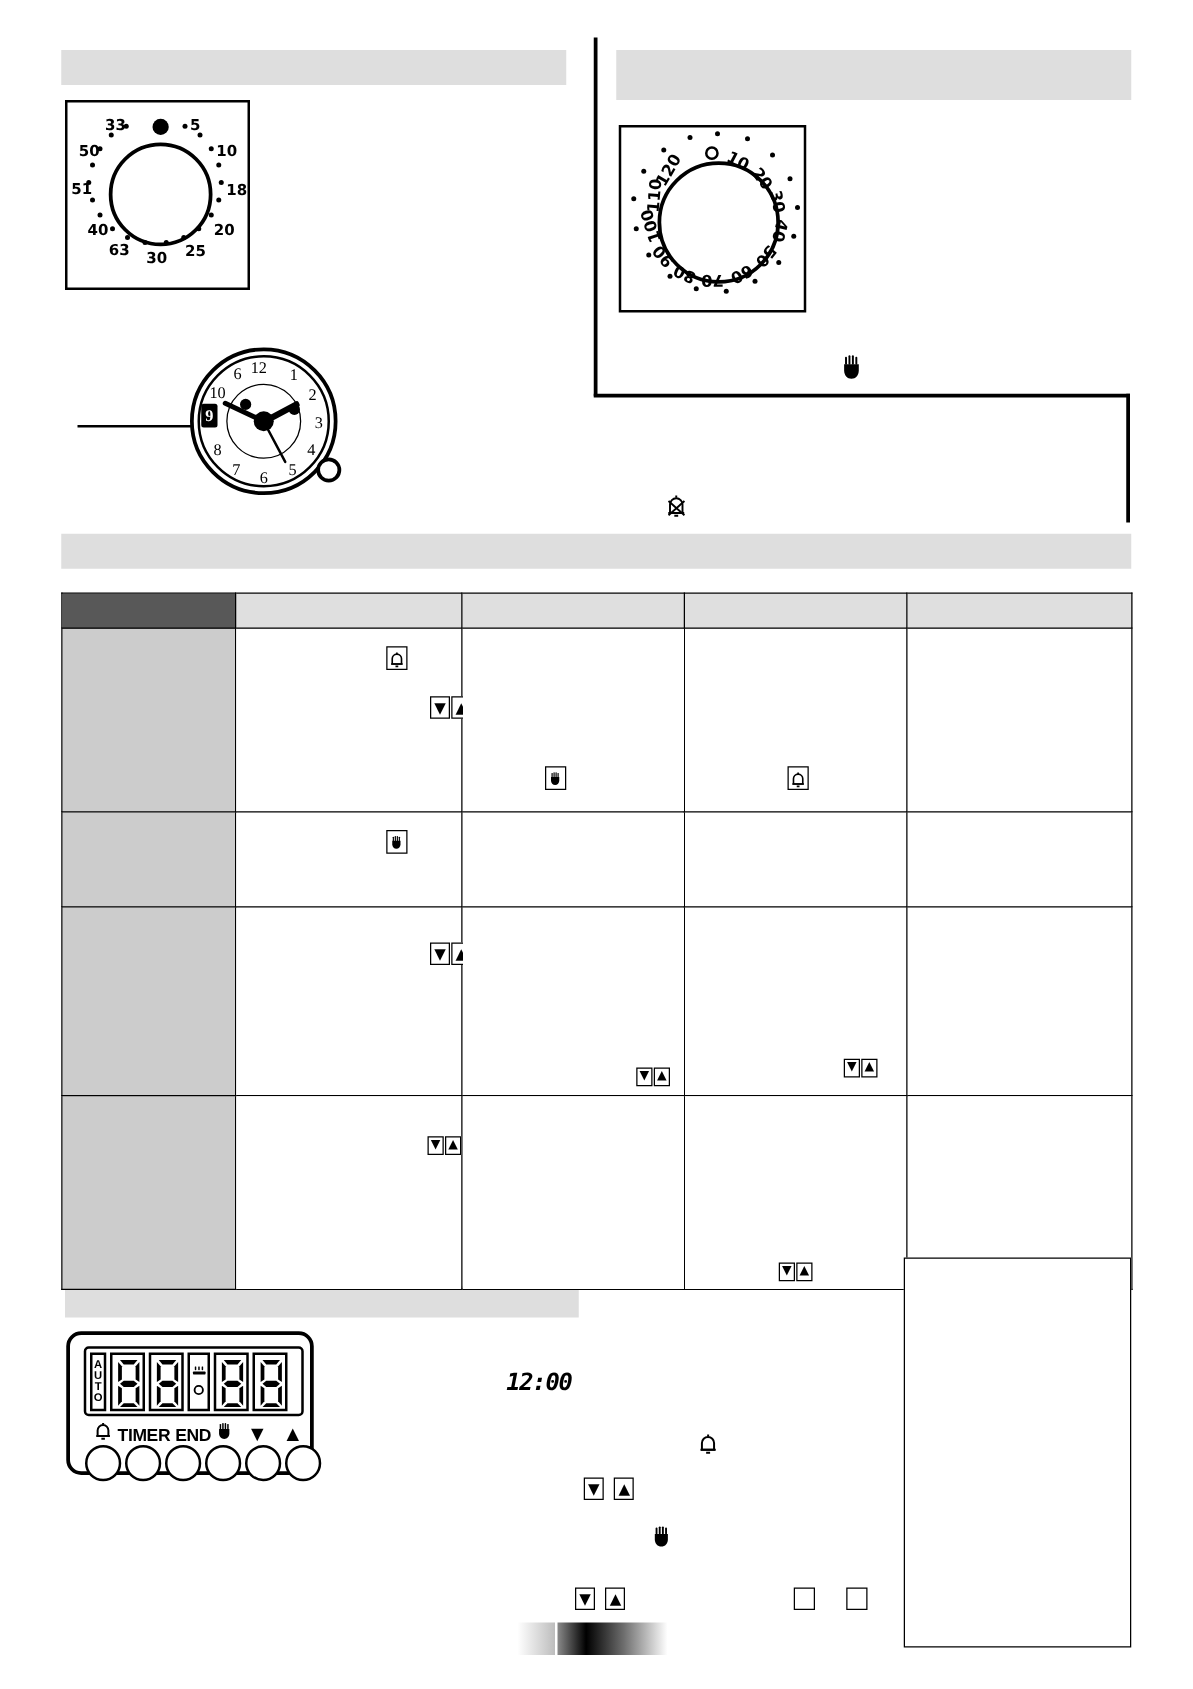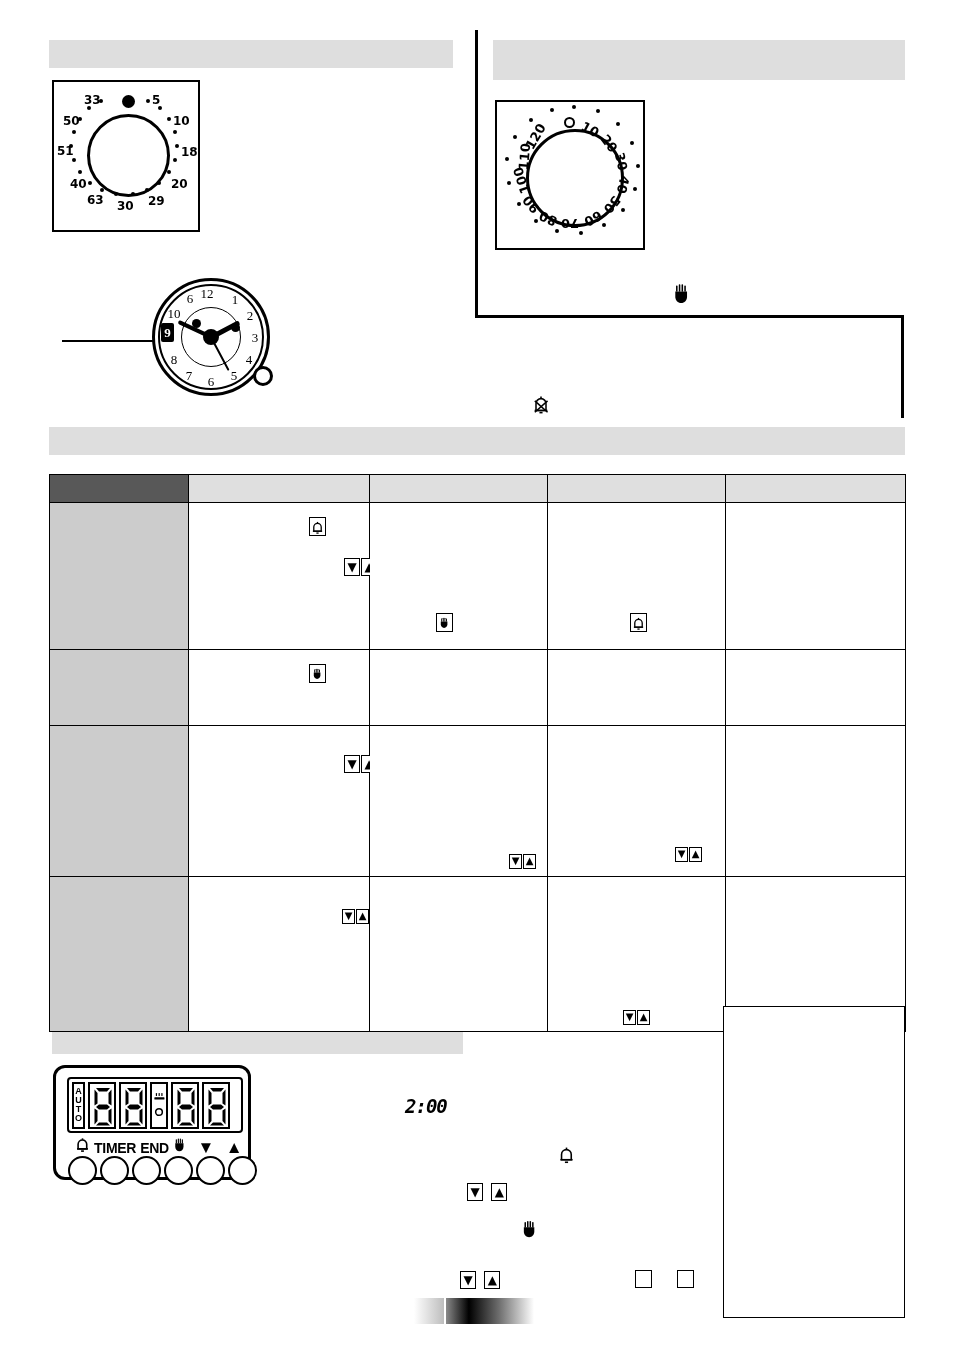--- a/index.html
+++ b/index.html
@@ -311,21 +311,21 @@
     <div class="dial-dot" style="left:15px; top:62px;"></div>
     <div class="dial-dot" style="left:18px; top:48px;"></div>
     <div class="dial-dot" style="left:24px; top:35px;"></div>
     <div class="dial-dot" style="left:33px; top:24px;"></div>
     <div class="dial-dot" style="left:45px; top:17px;"></div>
 
     <div class="dial-num" style="left:98px;  top:12px;  font-size:12px;">5</div>
     <div class="dial-num" style="left:119px; top:33px; font-size:12px;">10</div>
     <div class="dial-num" style="left:127px; top:64px; font-size:12px;">18</div>
     <div class="dial-num" style="left:117px; top:96px; font-size:12px;">20</div>
-    <div class="dial-num" style="left:94px;  top:113px; font-size:12px;">29</div>
+    <div class="dial-num" style="left:94px;  top:113px; font-size:12px;">25</div>
     <div class="dial-num" style="left:63px;  top:118px; font-size:12px;">30</div>
     <div class="dial-num" style="left:33px;  top:112px; font-size:12px;">63</div>
     <div class="dial-num" style="left:16px;  top:96px;  font-size:12px;">40</div>
     <div class="dial-num" style="left:3px;   top:63px;  font-size:12px;">51</div>
     <div class="dial-num" style="left:9px;   top:33px;  font-size:12px;">50</div>
     <div class="dial-num" style="left:30px;  top:12px;  font-size:12px;">33</div>
   </div>
 
   <div class="rule" style="left:62px; top:340px; width:96px; height:1.5px;"></div>
 
@@ -682,21 +682,21 @@
     <div class="panel-btns" style="left:12px; top:88px;">
       <div class="panel-btn"></div>
       <div class="panel-btn"></div>
       <div class="panel-btn"></div>
       <div class="panel-btn"></div>
       <div class="panel-btn"></div>
       <div class="panel-btn" style="margin-right:0;"></div>
     </div>
   </div>
 
-  <div class="lcd" style="left:405px; top:1095px;">2:00</div>
+  <div class="lcd" style="left:405px; top:1095px;">12:00</div>
 
   <div class="abs" style="left:558px; top:1146px;">
     <svg width="17" height="19" viewBox="0 0 16 18" aria-hidden="true">
       <g fill="none" stroke="#000" stroke-width="1.5">
         <path d="M3.3 13V8a4.6 4.6 0 0 1 9.2 0v5z"></path>
         <path d="M2.2 13h11.6"></path>
           <path d="M6.5 15.4h3"></path>
           <path d="M8 3.1V1.5"></path>
       </g>
     </svg>

